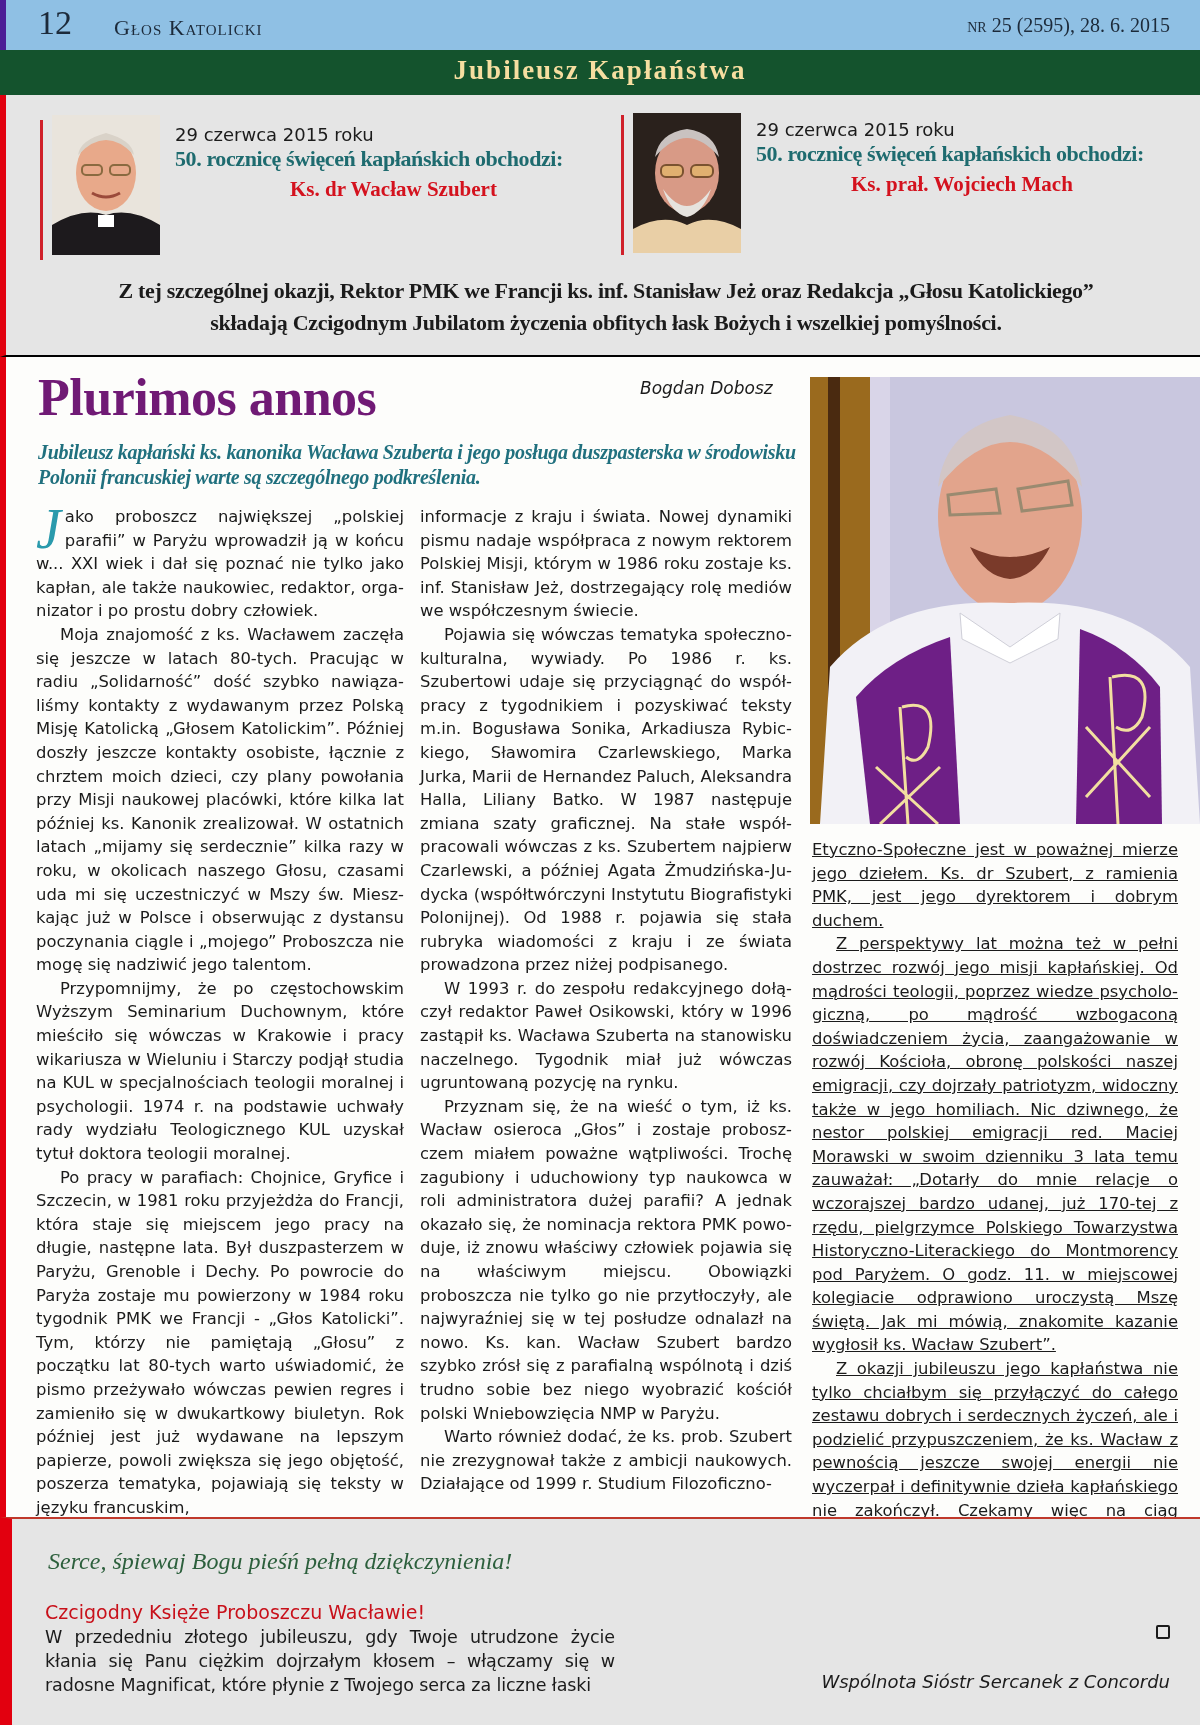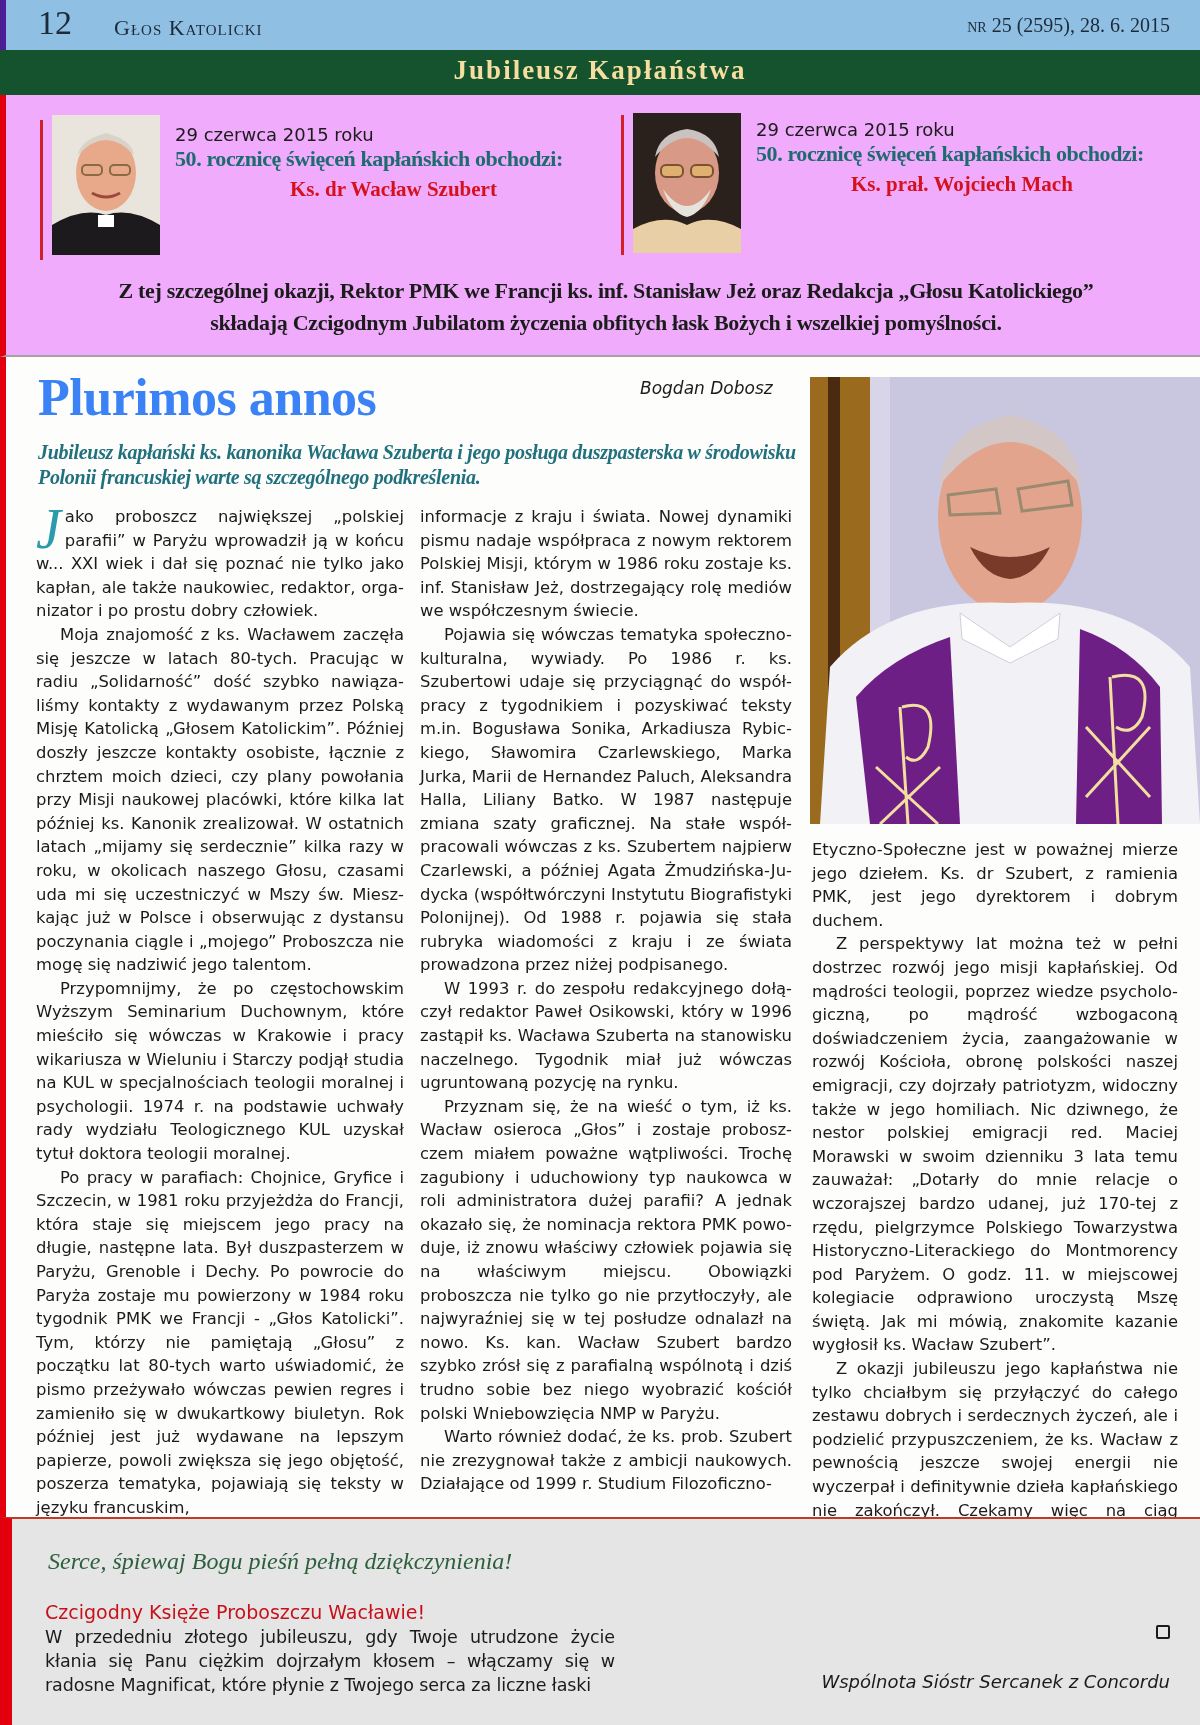--- a/index.html
+++ b/index.html
@@ -9,47 +9,47 @@
   
   .topbar { position: absolute; left: 0; top: 0; width: 1200px; height: 50px; background: #8fc0e4; border-left: 6px solid #4c1d95; }
   .page-num { position: absolute; left: 32px; top: 4px; font-family: "Liberation Serif", serif; font-size: 34px; color: #1c2a3a; }
   .paper-name { position: absolute; left: 108px; top: 15px; font-family: "Liberation Serif", serif; font-size: 22px; color: #1c2a3a; font-variant: small-caps; letter-spacing: 1px; }
   .issue { position: absolute; right: 30px; top: 14px; font-family: "Liberation Serif", serif; font-size: 20px; color: #1c2a3a; font-variant: small-caps; }
 
   .redband { position: absolute; left: 0; top: 50px; width: 1200px; height: 45px; background: #14532d; }
   .section-title { position: absolute; left: 0; width: 1200px; top: 5px; text-align: center; font-family: "Liberation Serif", serif; font-weight: bold; font-size: 27px; color: #f6dea0; letter-spacing: 2px; }
 
   
-  .notice { position: absolute; left: 0; top: 95px; width: 1200px; height: 262px; background: #f0abfc; border-left: 6px solid #e2000f; border-bottom: 2px solid #a3a3a3; }
+  .notice { position: absolute; left: 0; top: 95px; width: 1200px; height: 262px; background: #e5e5e5; border-left: 6px solid #e2000f; border-bottom: 2px solid #000000; }
   .priest { position: absolute; top: 20px; }
   .priest .vline { position: absolute; left: 0; top: 5px; width: 3px; height: 140px; background: #d0202a; }
   .priest .photo { position: absolute; left: 12px; top: 0; width: 108px; height: 140px; overflow: hidden; }
   .priest .date { position: absolute; left: 135px; top: 9px; font-size: 18px; white-space: nowrap; color: #1b1b1b; }
   .priest .anniv { position: absolute; left: 135px; top: 31px; font-family: "Liberation Serif", serif; font-weight: bold; font-size: 22px; color: #1e6b6f; white-space: nowrap; letter-spacing: -0.4px; }
   .priest .pname { position: absolute; left: 135px; width: 450px; top: 62px; text-align: left; font-family: "Liberation Serif", serif; font-weight: bold; font-size: 21px; color: #d4121e; white-space: nowrap; }
   .p1 { left: 34px; width: 560px; }
   .p1 .pname { left: 250px; }
   .p2 { left: 615px; width: 580px; top: 15px; }
   .p2 .photo { top: 3px; }
   .p2 .pname { left: 230px; }
 
   .wishes { position: absolute; left: 0; top: 180px; width: 1200px; text-align: center; font-family: "Liberation Serif", serif; font-weight: bold; font-size: 22px; line-height: 32px; color: #1b1b1b; letter-spacing: -0.3px; }
 
   
   .article-left-border { position: absolute; left: 0; top: 357px; width: 6px; height: 1160px; background: #e2000f; }
-  .art-title { position: absolute; left: 38px; top: 368px; font-family: "Liberation Serif", serif; font-weight: bold; font-size: 52px; color: #3b82f6; letter-spacing: -0.5px; }
+  .art-title { position: absolute; left: 38px; top: 368px; font-family: "Liberation Serif", serif; font-weight: bold; font-size: 52px; color: #701a75; letter-spacing: -0.5px; }
   .author { position: absolute; left: 640px; top: 378px; font-style: italic; font-size: 17px; color: #1b1b1b; }
   .lead { position: absolute; left: 38px; top: 440px; width: 770px; font-family: "Liberation Serif", serif; font-style: italic; font-weight: bold; font-size: 20px; line-height: 25px; color: #20707e; letter-spacing: -0.3px; }
 
   .col { position: absolute; font-size: 16.4px; line-height: 23.6px; color: #1b1b1b; text-align: justify; hyphens: manual; }
   .col p { text-indent: 24px; }
   .col p.first { text-indent: 0; }
   .col1 { left: 36px; top: 505px; width: 368px; }
   .col2 { left: 420px; top: 505px; width: 372px; }
-  .col3 { left: 812px; top: 838px; width: 366px; }
+  .col3 { left: 812px; top: 838px; width: 366px; text-decoration: underline; }
   .dropcap { float: left; font-family: "Liberation Serif", serif; font-style: italic; font-size: 56px; line-height: 44px; color: #2a9aac; margin: 2px 4px 0 0; }
   .end-box { display: inline-block; width: 12px; height: 12px; border: 2px solid #1b1b1b; border-radius: 2px; vertical-align: -1px; margin-left: 6px; float: right; margin-top: 5px; }
 
   .big-photo { position: absolute; left: 810px; top: 377px; width: 390px; height: 447px; overflow: hidden; }
 
   
   .greet { position: absolute; left: 0; top: 1517px; width: 1200px; height: 208px; background: #e5e5e5; border-left: 12px solid #e2000f; border-top: 2px solid #c0392b; }
   .greet-title { position: absolute; left: 36px; top: 29px; font-family: "Liberation Serif", serif; font-style: italic; font-size: 24px; color: #2c5f3c; }
   .greet-salute { position: absolute; left: 33px; top: 82px; font-size: 19px; color: #c8101a; }
   .greet-left { position: absolute; left: 33px; top: 106px; width: 570px; font-size: 17.5px; line-height: 24px; text-align: justify; color: #1b1b1b; letter-spacing: -0.1px; }

